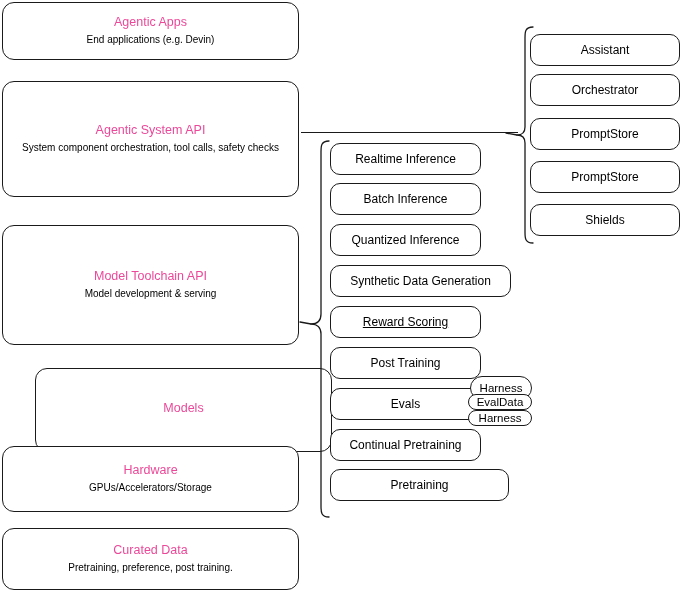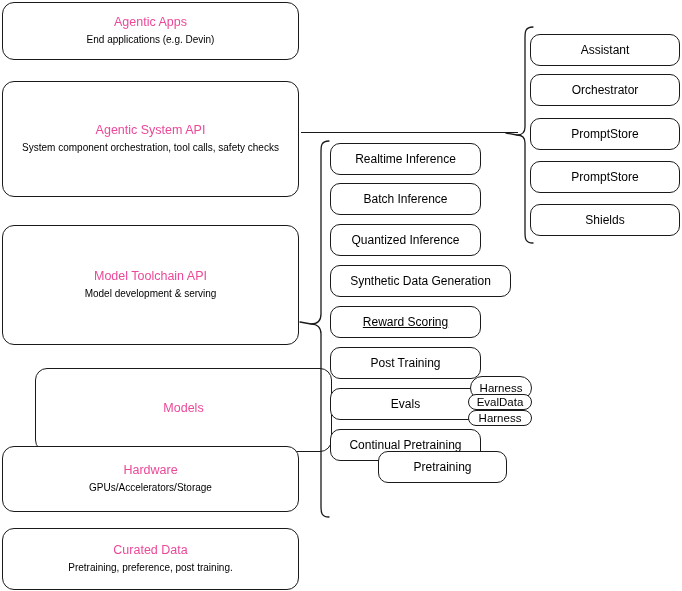--- a/index.html
+++ b/index.html
@@ -129,21 +129,21 @@
   </div>
   <div class="box leaf" style="left:330px; top:347px; width:151px; height:32px;">
     <span>Post Training</span>
   </div>
   <div class="box leaf" style="left:330px; top:388px; width:151px; height:32px;">
     <span>Evals</span>
   </div>
   <div class="box leaf" style="left:330px; top:429px; width:151px; height:32px;">
     <span>Continual Pretraining</span>
   </div>
-  <div class="box leaf" style="left:330px; top:451px; width:129px; height:32px;margin-left:48px;">
+  <div class="box leaf" style="left:330px; top:469px; width:179px; height:32px;">
     <span>Pretraining</span>
   </div>
 
   <div class="pill" style="left:470px; top:376px; width:62px; height:24px;">
     <span>Harness</span>
   </div>
   <div class="pill" style="left:468px; top:394px; width:64px; height:16px;">
     <span>EvalData</span>
   </div>
   <div class="pill" style="left:468px; top:410px; width:64px; height:16px;">

